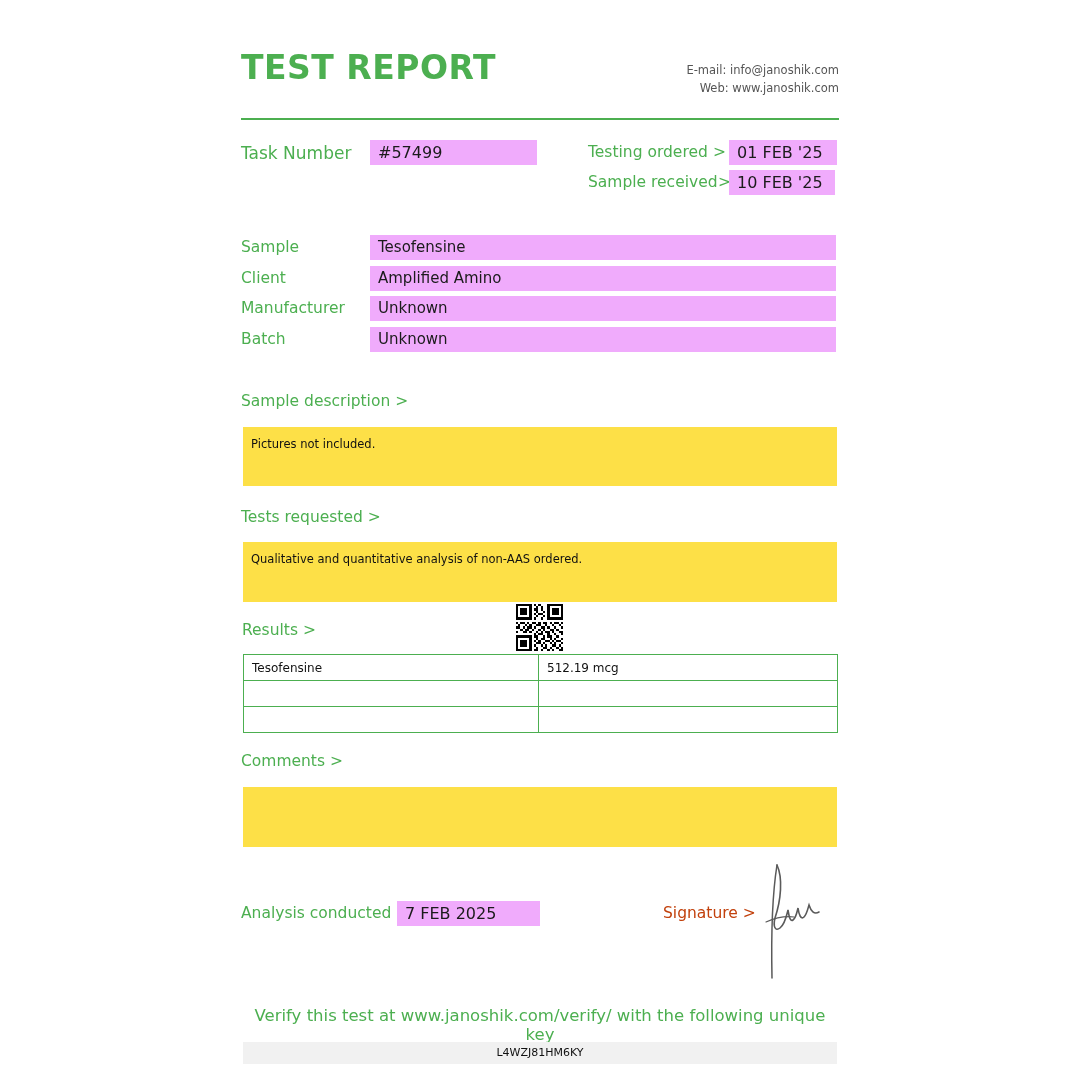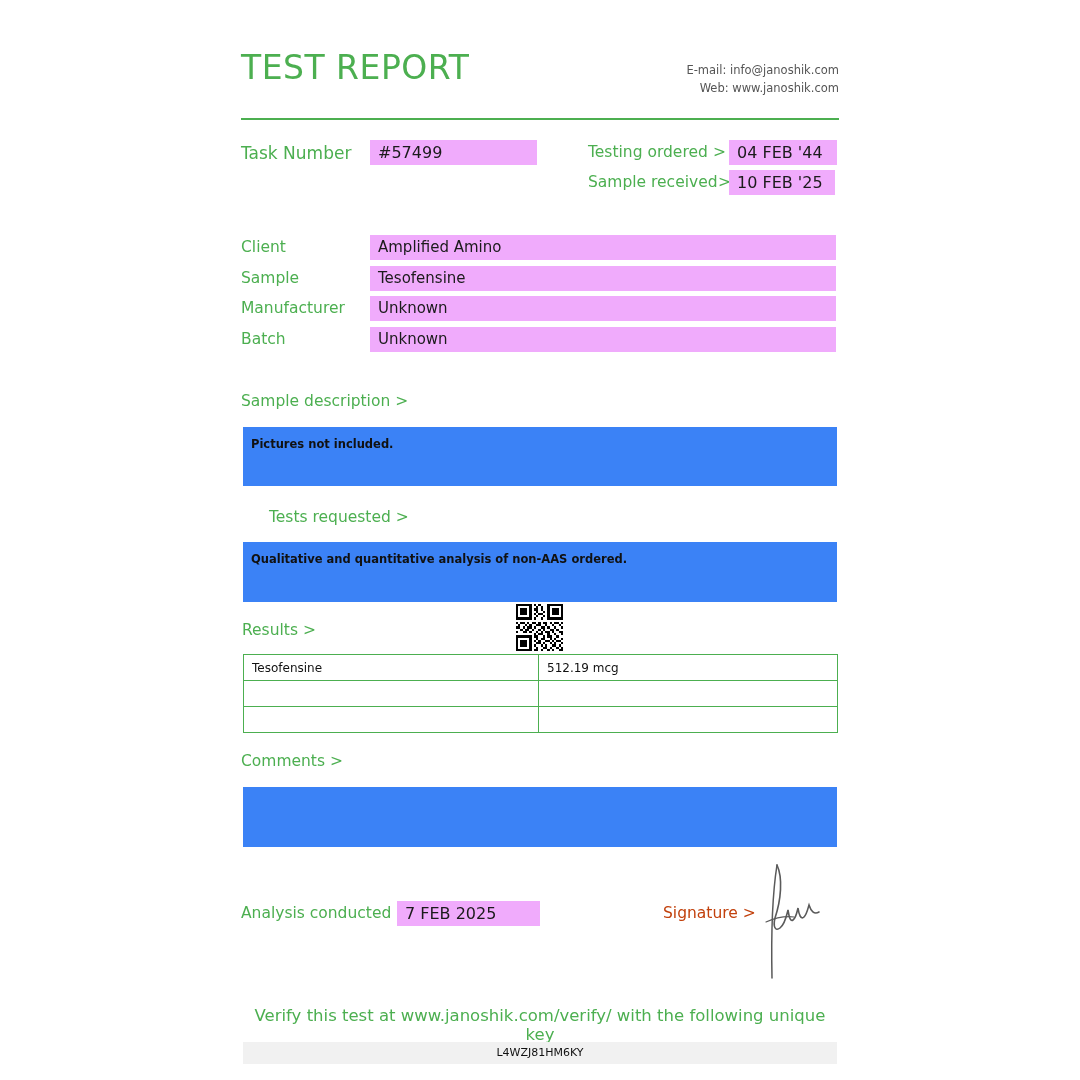--- a/index.html
+++ b/index.html
@@ -31,21 +31,21 @@
     height: 110px;
   }
   .title {
     position: absolute;
     left: 0;
     top: 48px;
     font-size: 33px;
     color: #4caf50;
     letter-spacing: 0.5px;
     font-family: "DejaVu Sans", sans-serif;
-    font-weight: 400;
+    font-weight: 700;
   }
   .logo {
     position: absolute;
     left: 248px;
     top: 30px;
     width: 110px;
     text-align: center;
   }
   .logo-mark {
     height: 36px;
@@ -177,31 +177,30 @@
     top: 0;
     width: 466px;
   }
 
   
   .sec-head {
     font-size: 15.5px;
     color: #4caf50;
   }
   .box {
-    background: #3b82f6;
+    background: #fde047;
     font-size: 11.5px;
     color: #111;
     padding: 10px 8px;
-    font-weight: bold;
   }
 
   .sd-head { position: absolute; left: 0; top: 392px; }
   .sd-box  { position: absolute; left: 2px; top: 427px; width: 594px; height: 59px; }
 
-  .tr-head { position: absolute; left: 0; top: 508px; margin-left: 28px; }
+  .tr-head { position: absolute; left: 0; top: 508px; }
   .tr-box  { position: absolute; left: 2px; top: 542px; width: 594px; height: 60px; }
 
   
   .res-head { position: absolute; left: 1px; top: 621px; }
   .qr {
     position: absolute;
     left: 274px;
     top: 604px;
     width: 49px;
     height: 47px;
@@ -294,34 +293,34 @@
         <div>Web: www.janoshik.com</div>
       </div>
     </div>
     <div class="rule"></div>
 
     <div class="task-row">
       <div class="task-label">Task Number</div>
       <div class="field task-value">#57499</div>
       <div class="ordered-label">Testing ordered</div>
       <div class="ordered-gt">&gt;</div>
-      <div class="field ordered-value">04 FEB '44</div>
+      <div class="field ordered-value">01 FEB '25</div>
       <div class="received-label">Sample received</div>
       <div class="received-gt">&gt;</div>
       <div class="field received-value">10 FEB '25</div>
     </div>
 
     <div class="info">
       <div class="info-row">
+        <div class="k">Sample</div>
+        <div class="field v">Tesofensine</div>
+      </div>
+      <div class="info-row">
         <div class="k">Client</div>
         <div class="field v">Amplified Amino</div>
-      </div>
-      <div class="info-row">
-        <div class="k">Sample</div>
-        <div class="field v">Tesofensine</div>
       </div>
       <div class="info-row">
         <div class="k">Manufacturer</div>
         <div class="field v">Unknown</div>
       </div>
       <div class="info-row">
         <div class="k">Batch</div>
         <div class="field v">Unknown</div>
       </div>
     </div>

